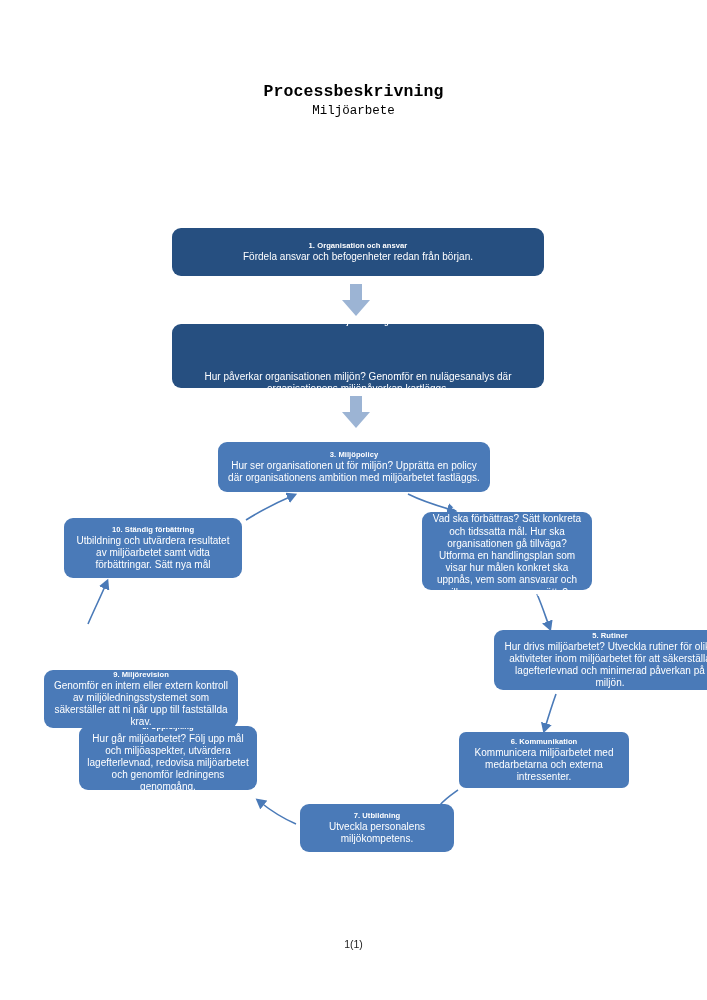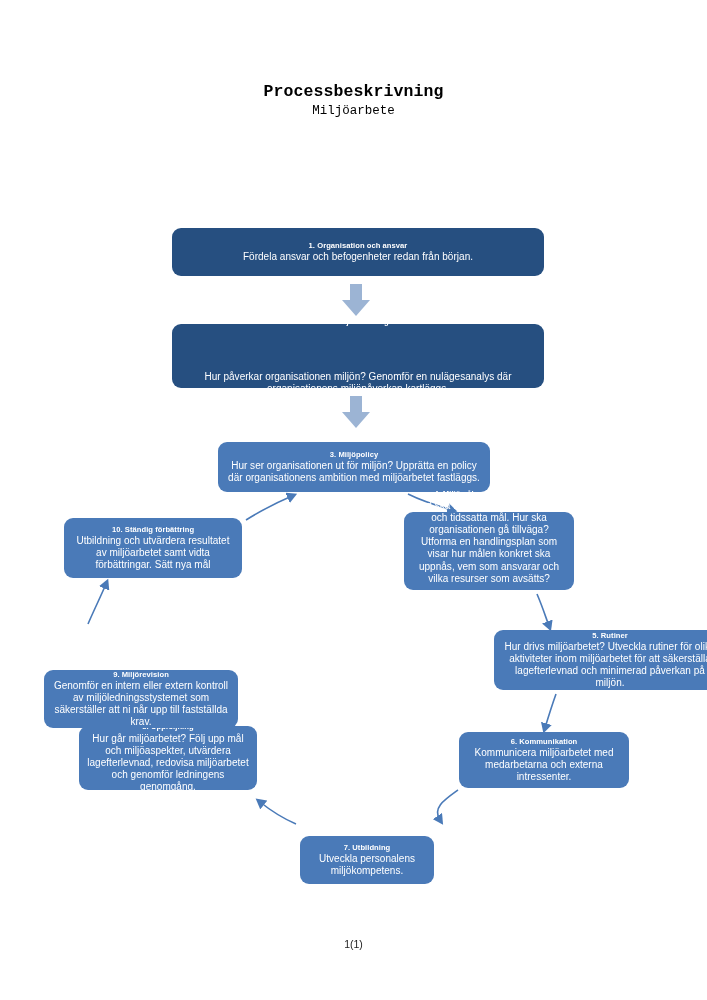--- a/index.html
+++ b/index.html
@@ -74,24 +74,24 @@
   .pbox .pbody {
     font-size: 10px;
     font-weight: normal;
     letter-spacing: 0.02px;
   }
 
   
   #box-1  { left: 172px; top: 228px; width: 372px; height: 48px; }
   #box-2  { left: 172px; top: 324px; width: 372px; height: 64px; gap: 44px; }
   #box-3  { left: 218px; top: 442px; width: 272px; height: 50px; }
-  #box-4  { left: 404px; top: 512px; width: 170px; height: 78px; justify-content: flex-end; }
+  #box-4  { left: 422px; top: 512px; width: 170px; height: 78px; }
   #box-5  { left: 453px; top: 630px; width: 232px; height: 60px; margin-left: 41px; }
-  #box-6  { left: 459px; top: 732px; width: 170px; height: 56px; }
-  #box-7  { left: 300px; top: 836px; width: 134px; height: 48px; }
+  #box-6  { left: 459px; top: 732px; width: 170px; height: 56px; border-radius: 7px; }
+  #box-7  { left: 300px; top: 804px; width: 154px; height: 48px; }
   #box-8  { left: 79px; top: 726px; width: 178px; height: 64px; }
   #box-9  { left: 44px; top: 628px; width: 194px; height: 58px; margin-top: 42px; }
   #box-10 { left: 64px; top: 518px; width: 178px; height: 60px; }
 
   
   #page-footer {
     position: absolute;
     left: 0; top: 938px;
     width: 707px;
     text-align: center;

